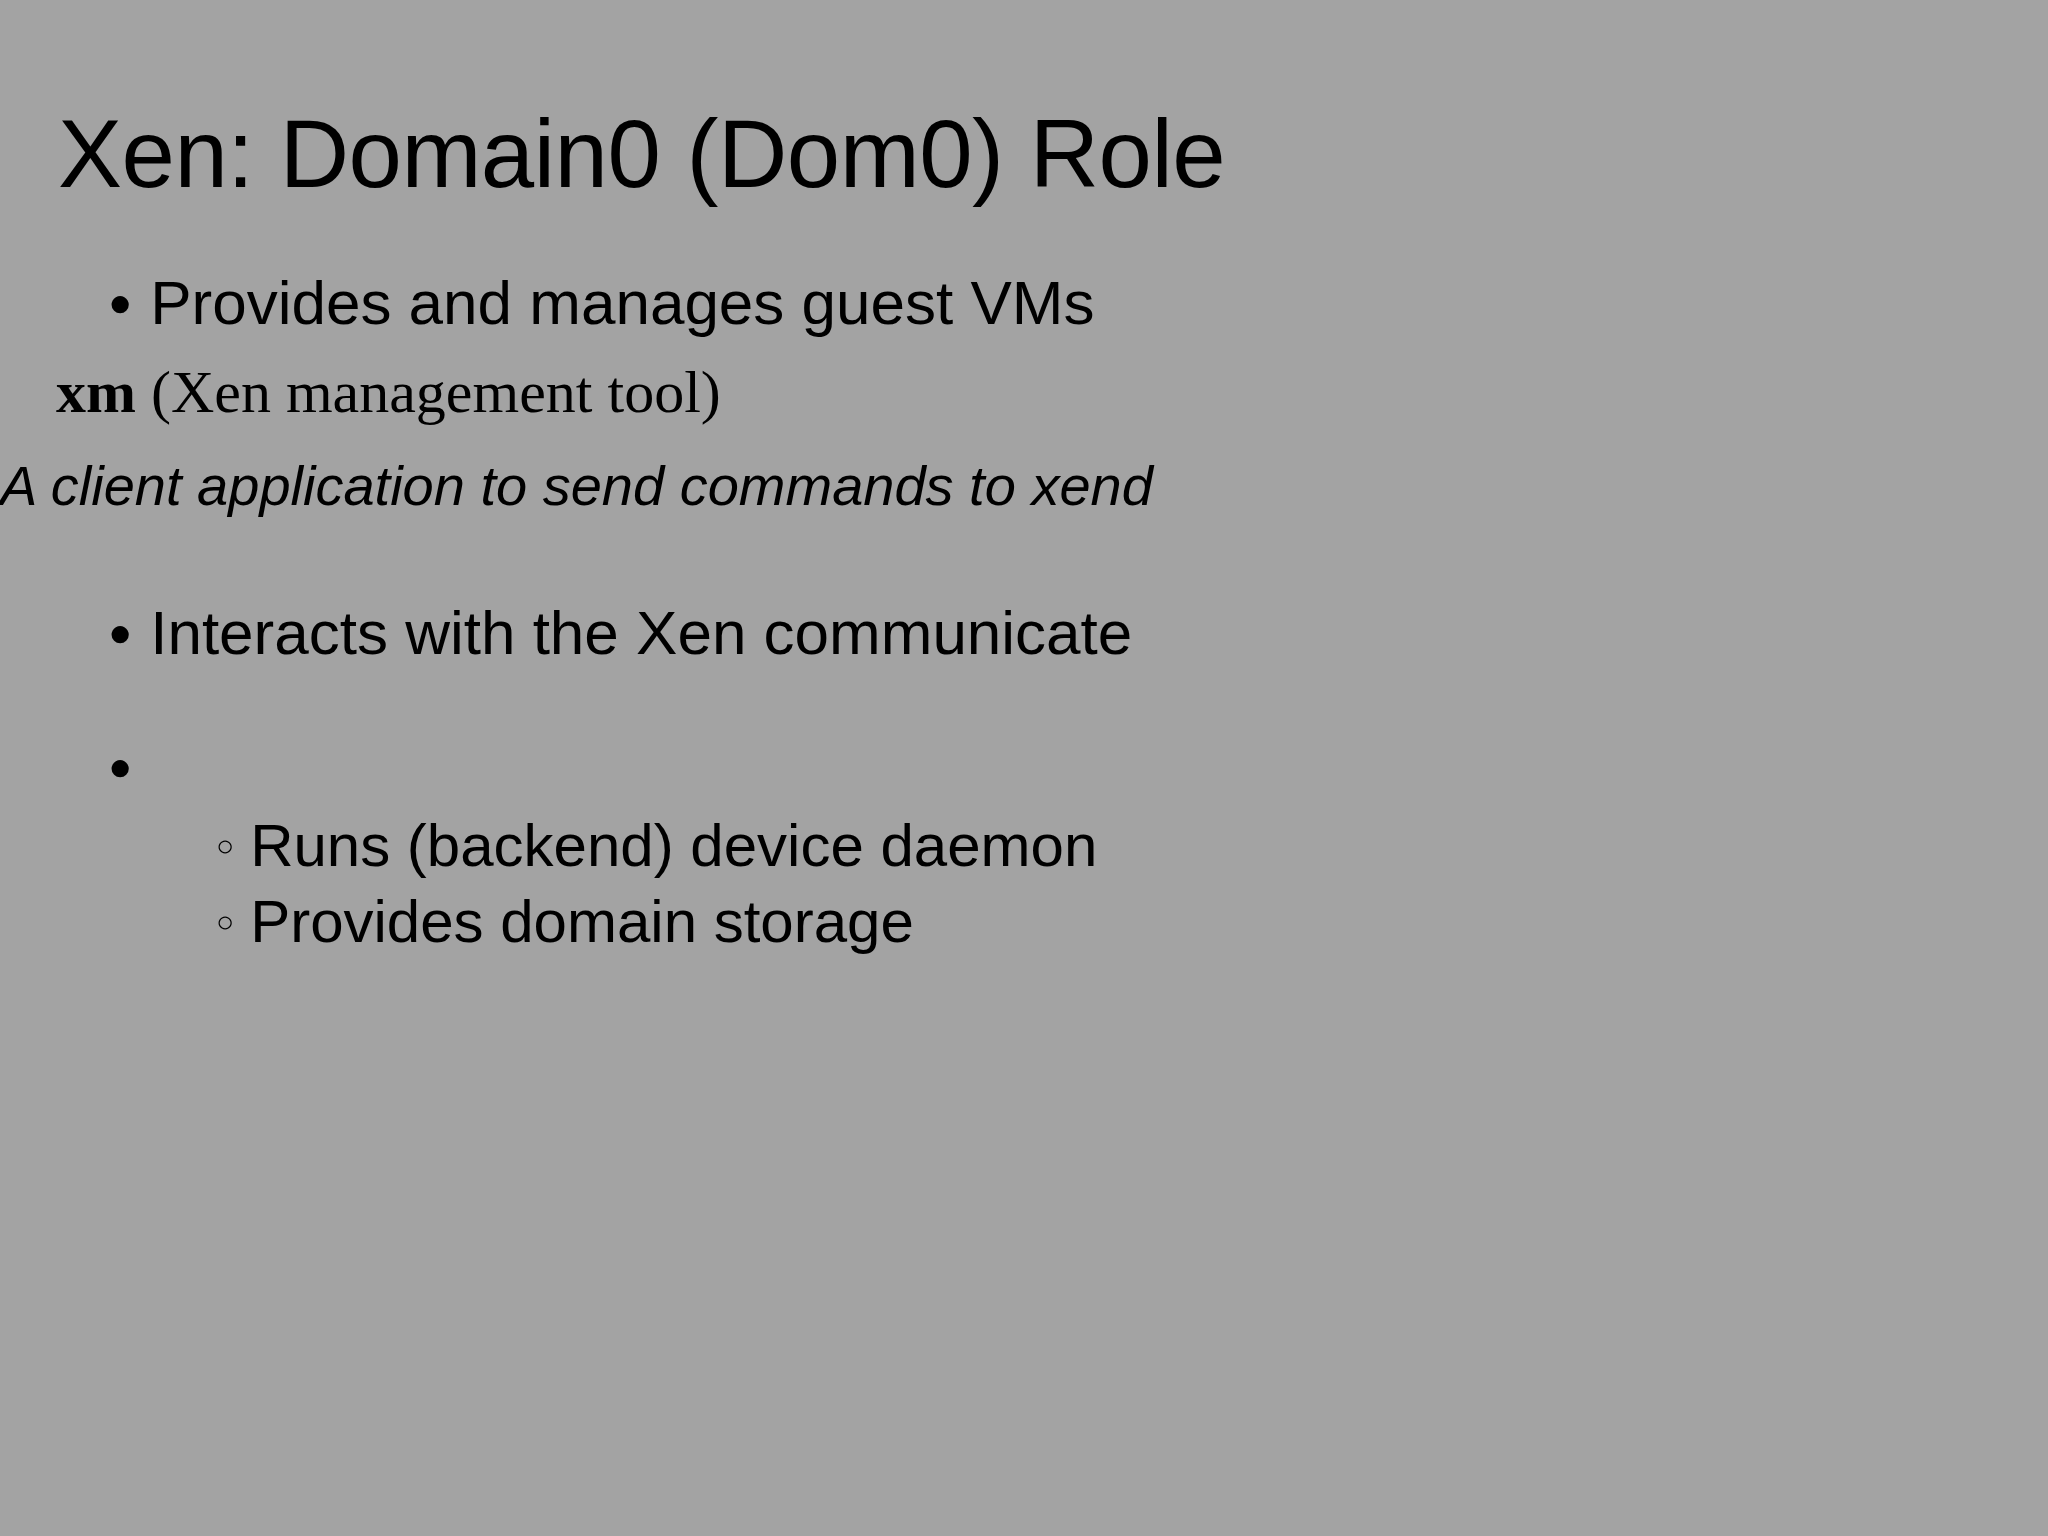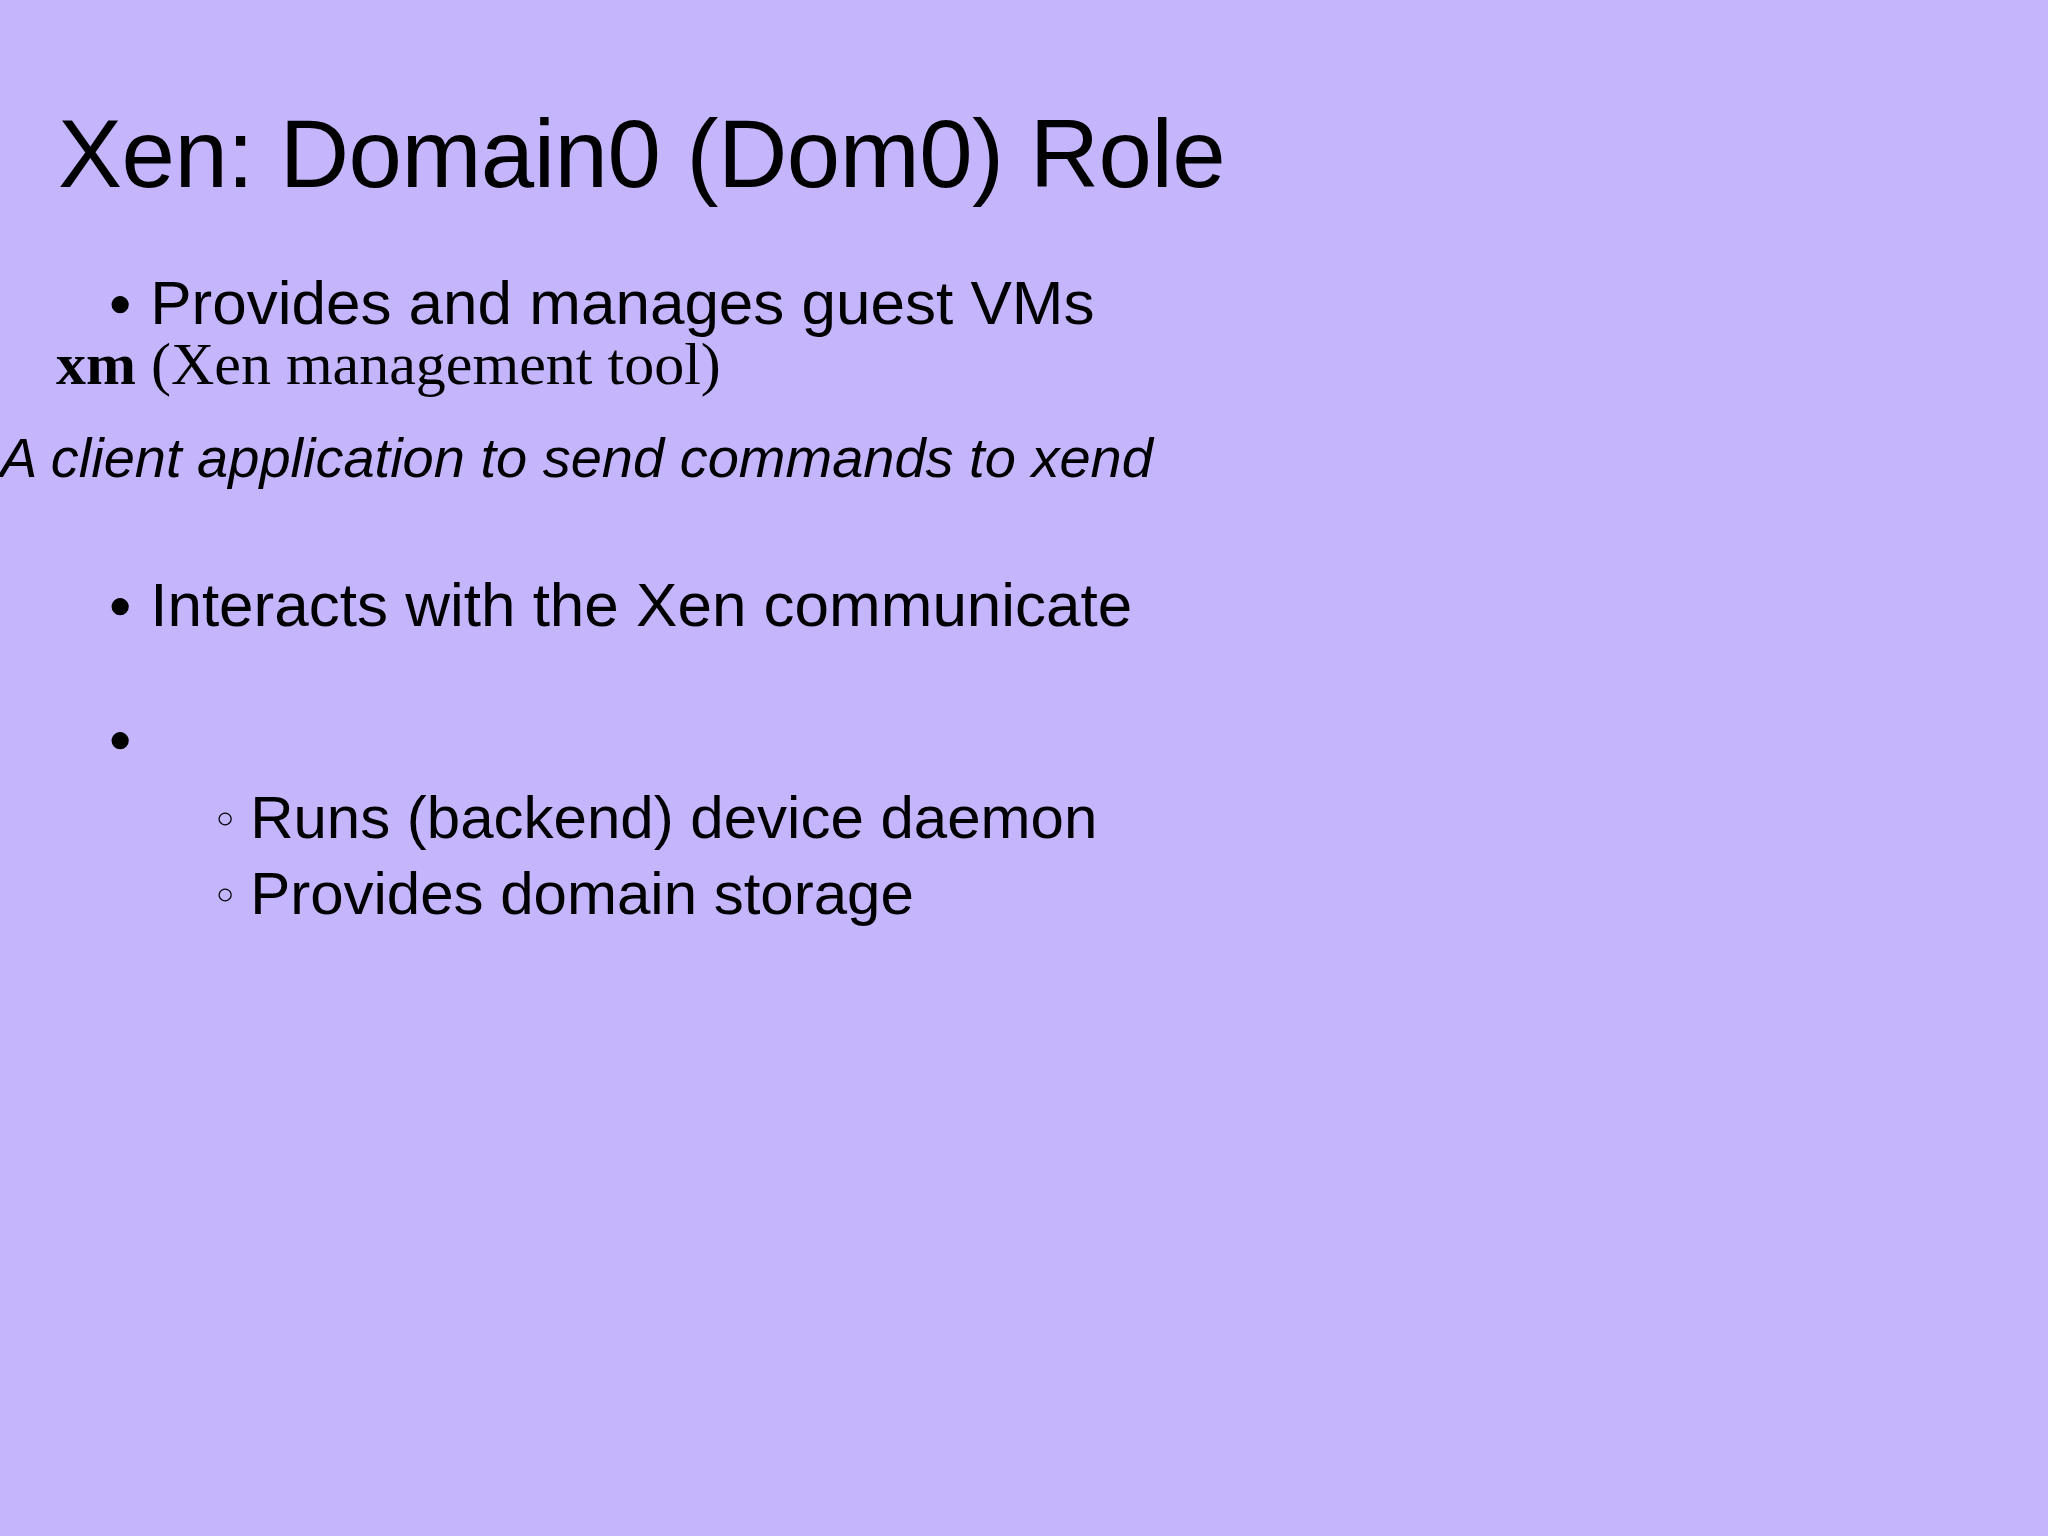--- a/index.html
+++ b/index.html
@@ -13,21 +13,21 @@
     overflow: hidden;
     font-family: "Liberation Sans", sans-serif;
     color: #000000;
     -webkit-font-smoothing: antialiased;
   }
 
   .slide {
     position: relative;
     width: 2048px;
     height: 1536px;
-    background: #c4b5fd;
+    background: #a3a3a3;
     box-sizing: border-box;
   }
 
   
   .slide-title {
     position: absolute;
     left: 58px;
     top: 38px;
     width: 1930px;
     font-family: "Liberation Sans", sans-serif;
@@ -116,21 +116,21 @@
     margin-right: 16px;
     position: relative;
     top: -10px;
   }
   .subbullet-text {
     font-size: 60px;
   }
 
   
   .g1 { margin-top: 0px; }
-  .g1 .term-row { }
+  .g1 .term-row { margin-top: 28px; }
   .g1 .note-row { margin-top: 36px; }
 
   .g2 { margin-top: 88px; }
   .g2 .term-row { margin-top: 28px; }
   .g2 .note-row { margin-top: 36px; }
 
   .g3 { margin-top: 90px; }
   .g3 .subbullet-row { margin-top: 22px; }
   .g3 .subbullet-row + .subbullet-row { margin-top: 16px; }
 </style>

